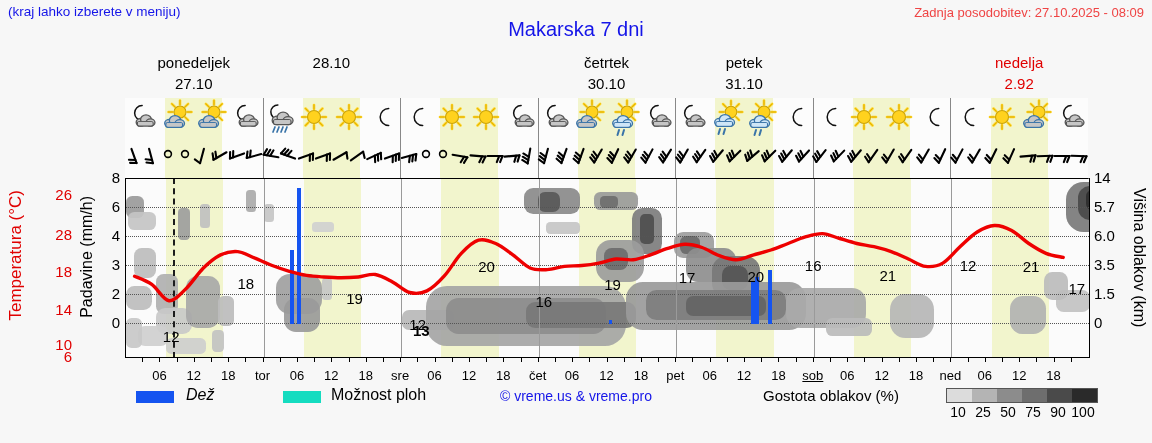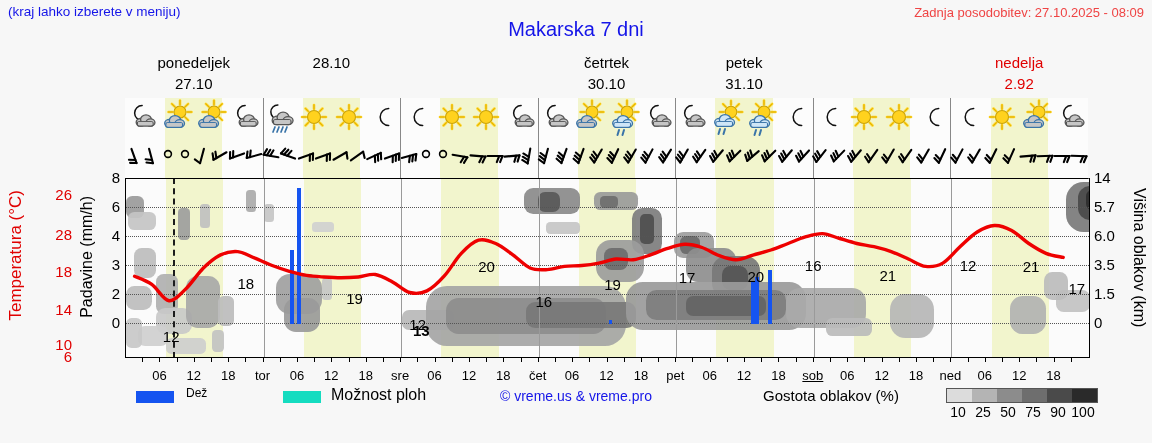--- a/index.html
+++ b/index.html
@@ -57,21 +57,21 @@
   #cloud-axis-title{right:4px;top:188px;font-size:16px;color:#000;
      writing-mode:vertical-rl;}
 
   
   #xlabels{left:125px;top:360px;width:963px;height:20px;}
   .xlab{position:absolute;top:0;font-size:13px;color:#000;text-align:center;width:34px;margin-top:8px;}
   .tick{position:absolute;top:357px;width:1px;height:5px;background:#000;}
 
   
   #lg-rain-sw{left:136px;top:391px;width:38px;height:12px;background:#1554f0;}
-  #lg-rain-tx{left:186px;top:386px;font-size:12px;color:#000;}
+  #lg-rain-tx{left:186px;top:386px;font-size:16px;color:#000;font-style:italic;}
   #lg-shw-sw{left:283px;top:391px;width:38px;height:12px;background:#15dcc0;}
   #lg-shw-tx{left:331px;top:386px;font-size:16px;color:#000;}
   #copy{left:500px;top:388px;font-size:14px;color:#1515e8;}
   #cd-title{left:763px;top:387px;font-size:15px;color:#000;}
   #cd-bar{left:946px;top:388px;width:150px;height:13px;display:flex;border:1px solid #555;}
   #cd-bar div{flex:1;height:100%;}
   .cdlab{position:absolute;top:404px;font-size:14px;color:#000;text-align:center;width:26px;}
 </style>
 </head>
 <body>

